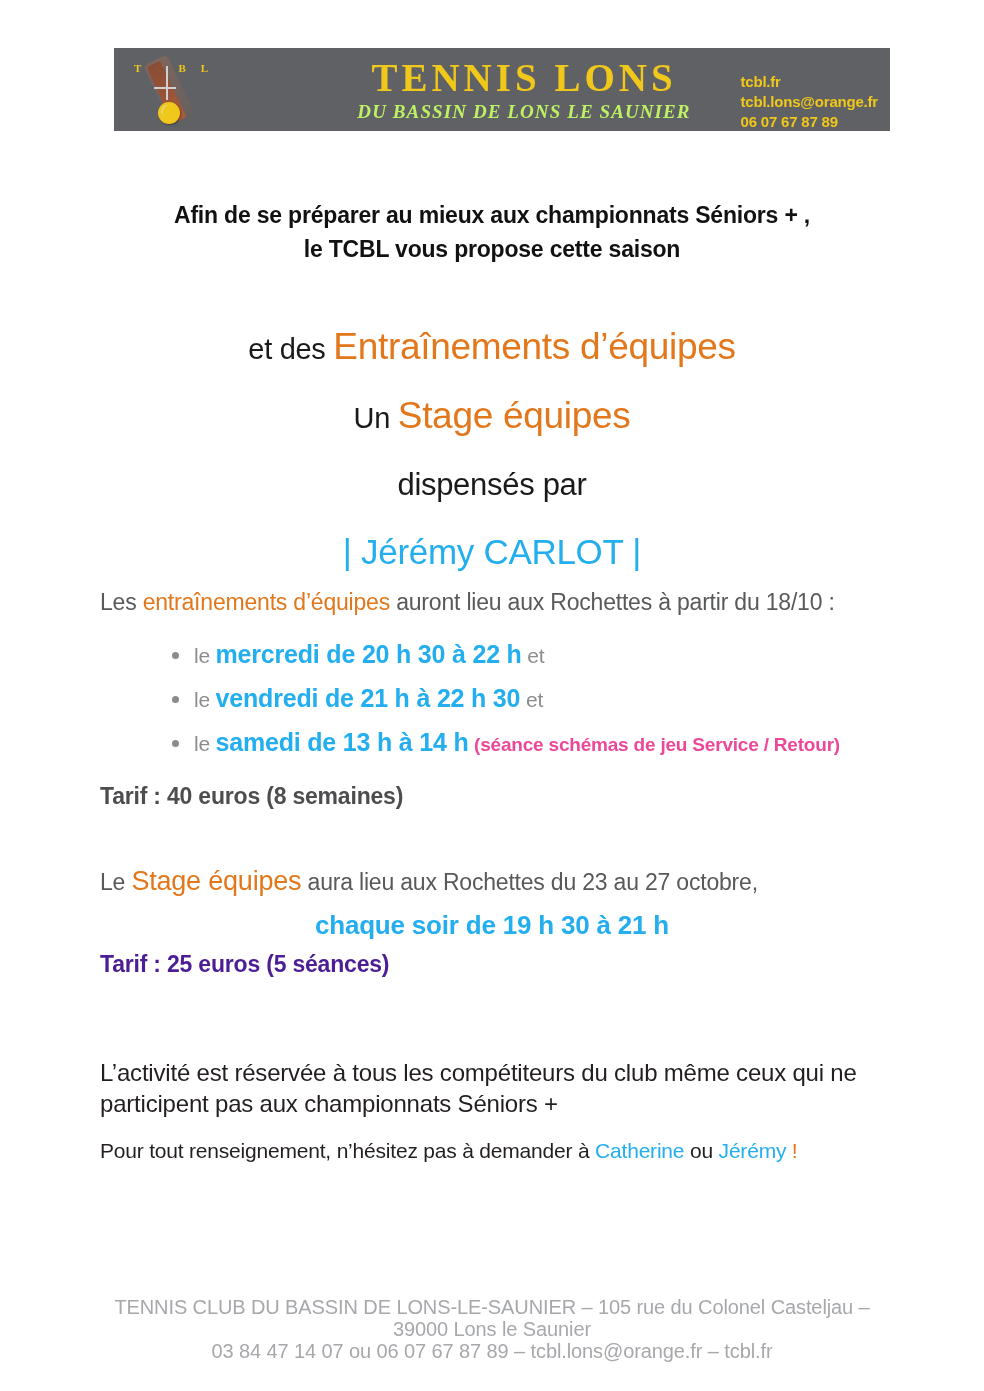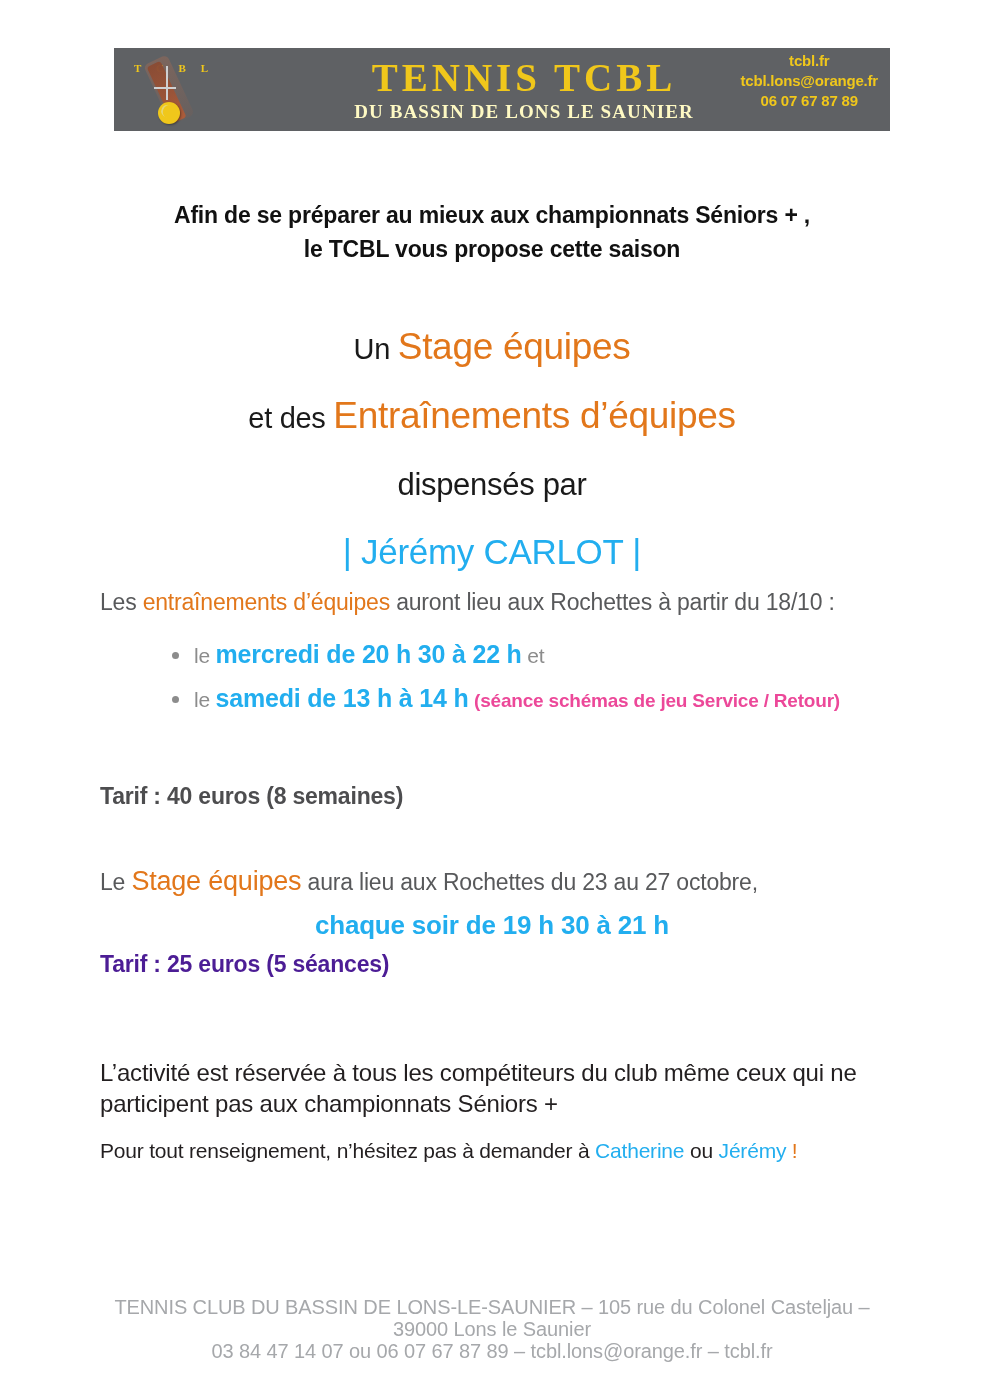--- a/index.html
+++ b/index.html
@@ -120,29 +120,30 @@
     letter-spacing: 4px;
     color: #f0c71b;
     line-height: 44px;
     white-space: nowrap;
   }
   .banner-subtitle {
     font-family: "Liberation Serif", serif;
     font-weight: bold;
     font-size: 19px;
     letter-spacing: 1.1px;
-    color: #fef9c3;
+    color: #bef264;
     line-height: 24px;
     white-space: nowrap;
+    font-style: italic;
   }
   .banner-contact {
     position: absolute;
     right: 12px;
-    top: 3px;
-    text-align: center;
+    top: 24px;
+    text-align: left;
     font-family: "Liberation Sans Narrow", "Liberation Sans", sans-serif;
     font-weight: bold;
     font-size: 15px;
     line-height: 20px;
     color: #f0c71b;
     letter-spacing: -.2px;
   }
 
   
   .doc {
@@ -344,60 +345,63 @@
     <div class="banner-logo">
       <div class="logo-letters">T C B L</div>
       <div class="logo-racket-glow"></div>
       <div class="logo-racket"></div>
       <div class="logo-cross-v"></div>
       <div class="logo-cross-h"></div>
       <div class="logo-ball"></div>
     </div>
 
     <div class="banner-title-wrap">
-      <div class="banner-title">TENNIS TCBL</div>
+      <div class="banner-title">TENNIS LONS</div>
       <div class="banner-subtitle">DU BASSIN DE LONS LE SAUNIER</div>
     </div>
 
     <div class="banner-contact">
       <div>tcbl.fr</div>
       <div>tcbl.lons@orange.fr</div>
       <div>06 07 67 87 89</div>
     </div>
   </div>
 
   <div class="intro">
     <div>Afin de se préparer au mieux aux championnats Séniors + ,</div>
     <div>le TCBL vous  propose cette saison</div>
   </div>
 
   <div class="hero">
     <div class="hero-line">
+      <span class="hero-small">et des </span><span class="hero-big-orange">Entraînements d’équipes</span>
+    </div>
+    <div class="hero-line">
       <span class="hero-small">Un </span><span class="hero-big-orange">Stage équipes</span>
-    </div>
-    <div class="hero-line">
-      <span class="hero-small">et des </span><span class="hero-big-orange">Entraînements d’équipes</span>
     </div>
     <div class="hero-line">
       <span class="hero-plain">dispensés par</span>
     </div>
     <div class="hero-line">
       <span class="hero-blue">| Jérémy CARLOT |</span>
     </div>
   </div>
 
   <div class="lead">
     <span>Les </span><span class="orange">entraînements d’équipes</span><span> auront lieu aux Rochettes à partir du 18/10 :</span>
   </div>
 
   <ul class="bullets">
     <li>
       <span>le </span><span class="blue">mercredi de 20 h 30 à 22 h</span><span> et</span><span class="note"></span>
     </li>
     <li>
+      <span>le </span><span class="blue">vendredi de 21 h à 22 h 30</span><span> et</span><span class="note"></span>
+    </li>
+    <li>
       <span>le </span><span class="blue">samedi de 13 h à 14 h</span><span> </span><span class="note">(séance schémas de jeu Service / Retour)</span>
     </li>
   </ul>
 
   <div class="tarif1">Tarif : 40 euros (8 semaines)</div>
 
   <div class="stage-line">
     <span>Le </span><span class="orange-big">Stage équipes</span><span> aura lieu aux Rochettes du 23 au 27 octobre,</span>
   </div>
 

